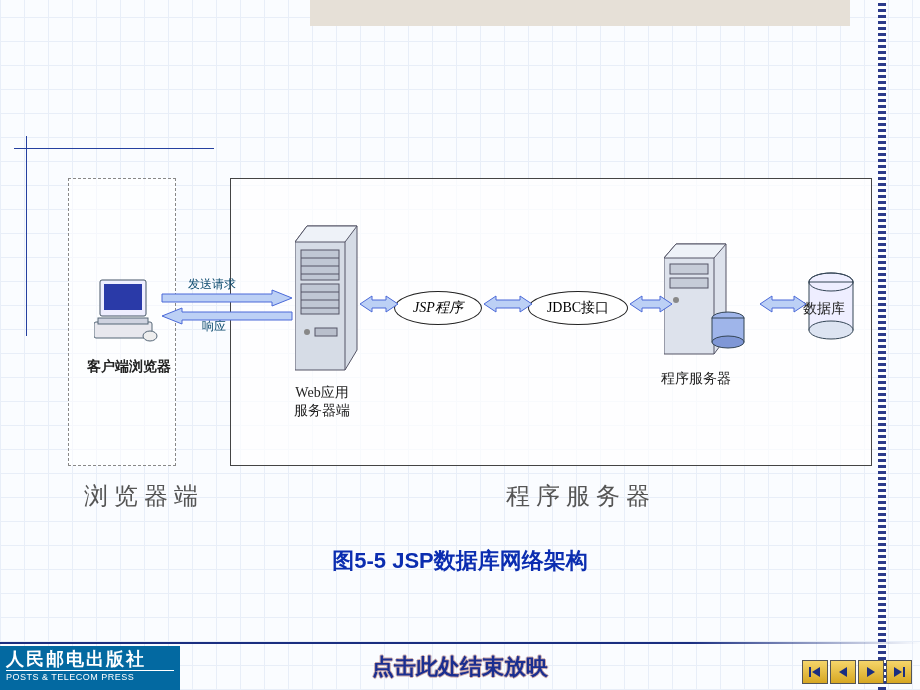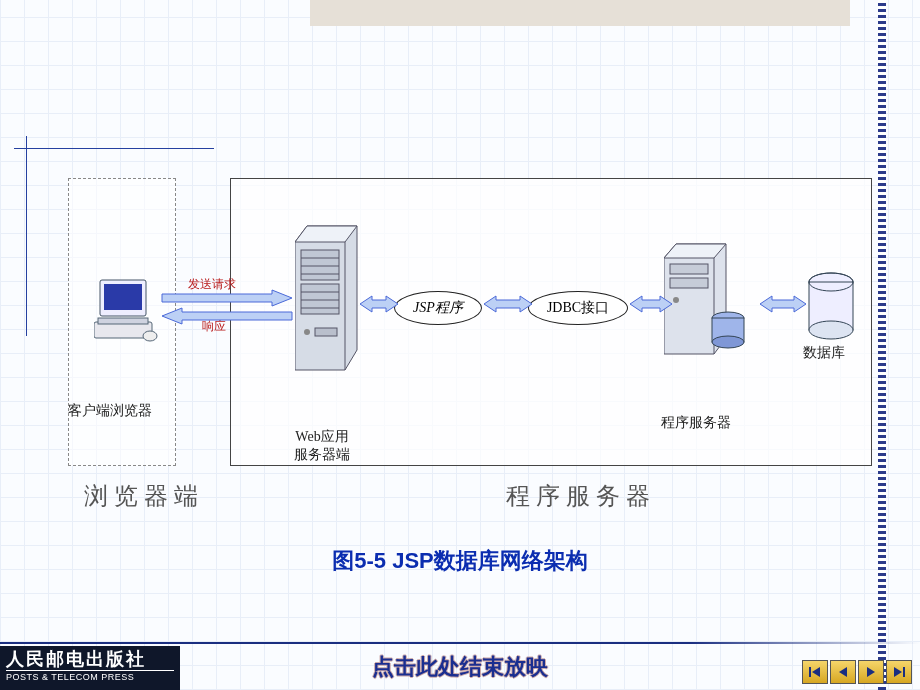--- a/index.html
+++ b/index.html
@@ -41,21 +41,21 @@
     background: rgba(255,255,255,0.7);
   }
 
   
   .section-label { position:absolute; font-size:24px; letter-spacing:6px; color:#555; font-family:"KaiTi","楷体",serif; }
 
   
   .caption { position:absolute; width:100%; text-align:center; top:546px; font-size:22px; font-weight:bold; color:#0b2db0; font-family:"SimHei","黑体",sans-serif; }
 
   
-  .footer-logo { position:absolute; left:0; bottom:0; width:180px; height:44px; background:#0f172a; color:#fff; padding:4px 6px; }
+  .footer-logo { position:absolute; left:0; bottom:0; width:180px; height:44px; background:#0369a1; color:#fff; padding:4px 6px; }
   .footer-logo .cn { font-size:18px; font-weight:bold; letter-spacing:2px; font-family:"SimSun",serif; line-height:18px; }
   .footer-logo .en { font-size:9px; border-top:1px solid #fff; letter-spacing:0.5px; font-family:Arial,sans-serif; margin-top:2px; padding-top:1px;}
   .footer-hline { position:absolute; left:0; bottom:46px; width:100%; height:2px; background:linear-gradient(90deg,#1a2e80,#1a2e80 75%,transparent);}
   .end-text { position:absolute; bottom:8px; left:0; width:100%; text-align:center; font-size:22px; font-family:"STKaiti","KaiTi",serif; font-weight:bold;
      color:#1a2e90; text-shadow:1px 0 #caa,-1px 0 #caa,0 1px #caa,0 -1px #caa; }
 
   
   .nav { position:absolute; right:8px; bottom:6px; display:flex; gap:2px; }
   .nav button { width:26px; height:24px; border:1px solid #555; background:linear-gradient(#f5d56a,#d7a722); cursor:pointer; padding:0; display:flex; align-items:center; justify-content:center;}
   .nav svg { width:14px; height:14px; }
@@ -71,28 +71,28 @@
 
   
   .db-cyl { position:absolute; left:806px; top:272px; }
 
   
   .oval { position:absolute; border:1px solid #222; border-radius:50%/50%; background:#fff; font-size:14px; display:flex; align-items:center; justify-content:center; font-family:"SimSun",serif;}
   .oval.jsp  { left:394px; top:291px; width:88px; height:34px;font-style:italic; }
   .oval.jdbc { left:528px; top:291px; width:100px; height:34px; }
 
   
-  .nlabel { position:absolute; font-size:14px; text-align:center; color:#222; width:120px; line-height:18px;margin-top:44px;}
-  .nlabel.client { left:50px;  top:358px; }
+  .nlabel { position:absolute; font-size:14px; text-align:center; color:#222; width:120px; line-height:18px;}
+  .nlabel.client { left:69px;  top:358px;font-weight:bold; }
   .nlabel.web    { left:262px; top:384px; }
   .nlabel.db     { left:636px; top:370px; }
   .nlabel.cyl    { left:798px; top:300px; width:52px; }
 
   
-  .rr { position:absolute; font-size:12px; color:#b91c1c; }
+  .rr { position:absolute; font-size:12px; color:#0c4a6e; }
   .rr.req { left:188px; top:276px; }
   .rr.res { left:202px; top:318px; }
 
 </style>
 </head>
 <body>
 
 <div class="top-band"></div>
 <div class="right-stripe"></div>
 

